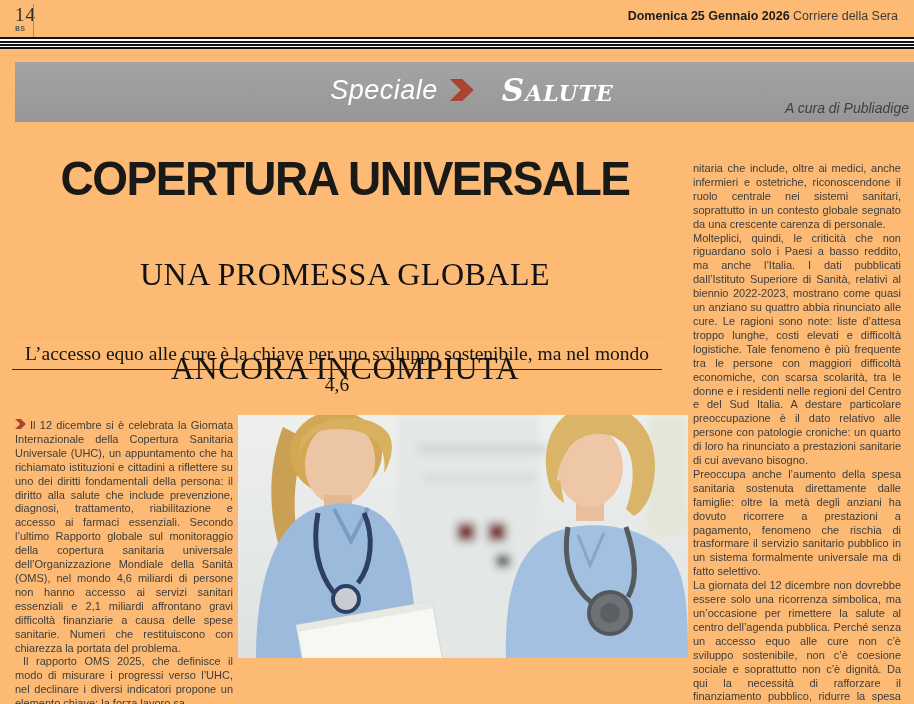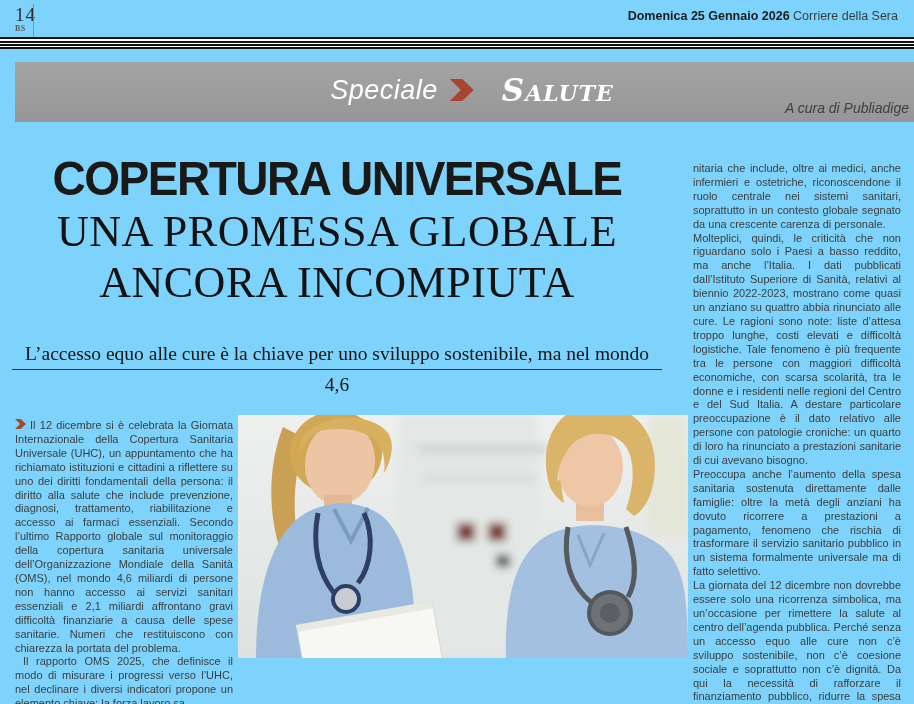--- a/index.html
+++ b/index.html
@@ -1,23 +1,23 @@
 <!DOCTYPE html>
 <html><head>
 <meta charset="utf-8">
 <style>
   html,body{margin:0;padding:0;background:#e8e8e8;}
   *{box-sizing:border-box;}
-  #page{position:relative;width:914px;height:704px;background:#7dd3fc;overflow:hidden;
+  #page{position:relative;width:914px;height:704px;background:#fdba74;overflow:hidden;
         font-family:"Liberation Sans",sans-serif;margin:0 auto;}
 
   
   .folio-num{position:absolute;left:15px;top:4px;font-family:"Liberation Serif",serif;
              font-size:19px;color:#2e2e2e;letter-spacing:1px;}
-  .folio-ed{position:absolute;left:15px;top:24px;font-family:Liberation Serif, serif;
+  .folio-ed{position:absolute;left:15px;top:24px;font-family:Liberation Mono, monospace;
             font-size:8px;font-weight:bold;color:#5a5a5a;letter-spacing:.5px;}
   .folio-vline{position:absolute;left:33px;top:4px;width:1px;height:34px;background:#8f8f8f;}
   .folio-right{position:absolute;right:16px;top:9px;font-size:12.5px;color:#3c3c3c;padding-left:37px;}
   .folio-right b{color:#1d1d1d;}
   .top-rules{position:absolute;left:0;top:37px;width:914px;height:12px;
      background:linear-gradient(180deg,#101010 0 2px,#fff 2px 3.5px,#101010 3.5px 5.5px,
         #fff 5.5px 7px,#101010 7px 9px,#fff 9px 10px,#101010 10px 12px);}
   .hairline{position:absolute;left:0;top:55px;width:914px;height:1px;background:#bdbdbd;}
 
   
@@ -26,25 +26,25 @@
   .banner-inner{position:absolute;left:0;top:10px;width:100%;display:flex;
                 justify-content:center;align-items:center;gap:12px;}
   .kicker{color:#ffffff;font-size:27px;font-weight:400;letter-spacing:.5px;}
   .banner-arrow{width:24px;height:22px;background:#a94430;display:inline-block;
       clip-path:polygon(0 0,52% 0,100% 50%,52% 100%,0 100%,46% 50%);}
   .banner-title{color:#ffffff;font-family:"DejaVu Serif","Liberation Serif",serif;
       font-size:31px;font-weight:bold;font-variant:small-caps;letter-spacing:1px;margin-left:16px;}
   .banner-byline{position:absolute;right:20px;bottom:6px;font-size:14px;color:#404040;}
 
   
-  .headline{position:absolute;left:12px;top:150px;width:650px;text-align:center;}
+  .headline{position:absolute;left:20px;top:150px;width:650px;text-align:center;}
   .hl1{font-family:"Liberation Sans",sans-serif;font-weight:bold;font-size:46px;
        letter-spacing:-1.5px;color:#191917;line-height:56px;transform:scaleY(1.04);}
-  .hl-serif{font-family:"Liberation Serif",serif;font-weight:400;font-size:44px;
-       color:#121212;line-height:51px;letter-spacing:.5px;}
+  .hl-serif{font-family:"Liberation Serif",serif;font-weight:400;font-size:32px;
+       color:#121212;line-height:51px;letter-spacing:.5px;margin-top:43px;}
 
   
   .standfirst{position:absolute;left:12px;top:337px;width:650px;
       font-family:"Liberation Serif",serif;font-size:19.5px;color:#141414;
       text-align:center;border-bottom:1px solid #2c2c2c;}
   .standfirst .sf-line{border-top:1px solid #fca5a5;line-height:31px;height:32px;}
 
   
   .bodycol{position:absolute;font-size:11px;line-height:13.9px;color:#3d3d3d;
       text-align:justify;font-family:"Liberation Sans",sans-serif;}

